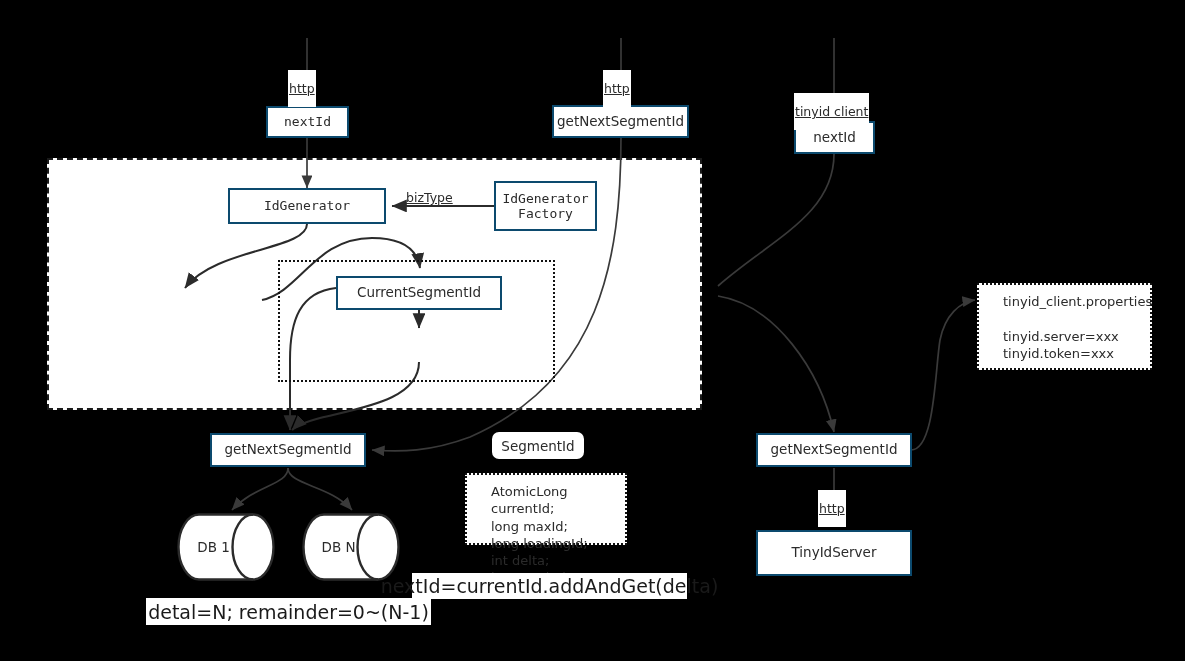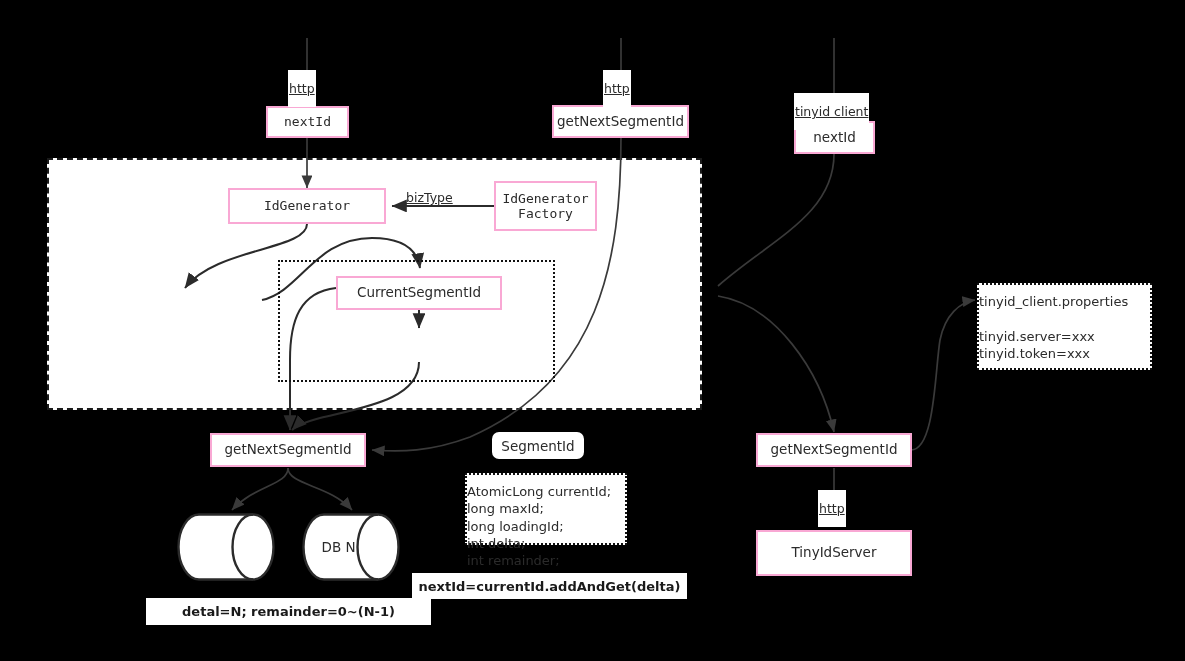--- a/index.html
+++ b/index.html
@@ -14,21 +14,21 @@
     height: 661px;
     background: #000000;
     overflow: hidden;
     font-family: "DejaVu Sans", sans-serif;
   }
   
   .node {
     position: absolute;
     box-sizing: border-box;
     background: #ffffff;
-    border: 2px solid #f9a8d4;
+    border: 2px solid #0c4a6e;
     color: #2b2b2b;
     display: flex;
     align-items: center;
     justify-content: center;
     text-align: center;
     font-size: 13.5px;
     line-height: 1.18;
     z-index: 6;
   }
   .node.mono {
@@ -83,32 +83,32 @@
   }
   
   .note-box {
     position: absolute;
     box-sizing: border-box;
     background: #ffffff;
     border: 2px dotted #111111;
     color: #2b2b2b;
     font-size: 13px;
     line-height: 1.33;
-    padding: 8px 0;
+    padding: 8px 24px;
     white-space: pre-line;
     z-index: 7;
   }
   
   .callout {
     position: absolute;
     box-sizing: border-box;
     background: #ffffff;
     color: #1a1a1a;
-    font-weight: bold;
-    font-size: 13px;
+    font-weight: normal;
+    font-size: 19px;
     display: flex;
     align-items: center;
     justify-content: center;
     z-index: 9;
   }
   
   .db-cyl {
     position: absolute;
     z-index: 6;
   }
@@ -224,20 +224,21 @@
 long maxId;
 long loadingId;
 int delta;
 int remainder;</div>
 
   <div class="db-cyl" style="left:177px; top:513px; width:99px; height:68px;">
     <svg width="99" height="68" viewBox="0 0 99 68">
       <path d="M22,1.5 L76,1.5 A20.5,32.5 0 0 1 76,66.5 L22,66.5 A20.5,32.5 0 0 1 22,1.5 Z" fill="#ffffff" stroke="#2b2b2b" stroke-width="2.4"></path>
       <path d="M76,1.5 A20.5,32.5 0 0 0 76,66.5" fill="none" stroke="#2b2b2b" stroke-width="2.4"></path>
     </svg>
+    <div class="cyl-label">DB 1</div>
   </div>
 
   <div class="db-cyl" style="left:302px; top:513px; width:99px; height:68px;">
     <svg width="99" height="68" viewBox="0 0 99 68">
       <path d="M22,1.5 L76,1.5 A20.5,32.5 0 0 1 76,66.5 L22,66.5 A20.5,32.5 0 0 1 22,1.5 Z" fill="#ffffff" stroke="#2b2b2b" stroke-width="2.4"></path>
       <path d="M76,1.5 A20.5,32.5 0 0 0 76,66.5" fill="none" stroke="#2b2b2b" stroke-width="2.4"></path>
     </svg>
     <div class="cyl-label">DB N</div>
   </div>
 

